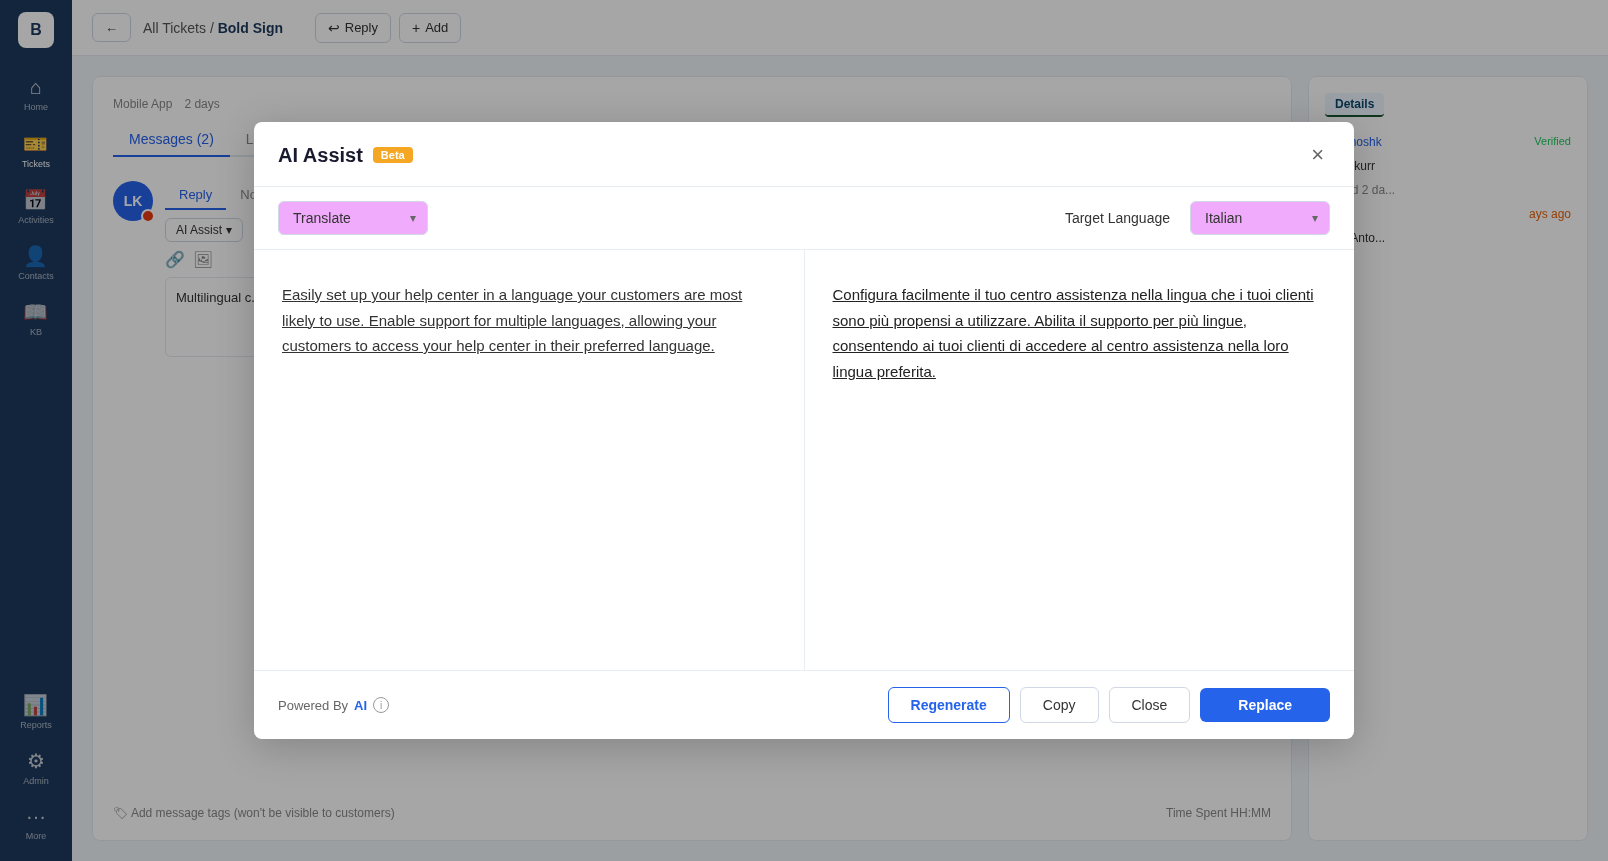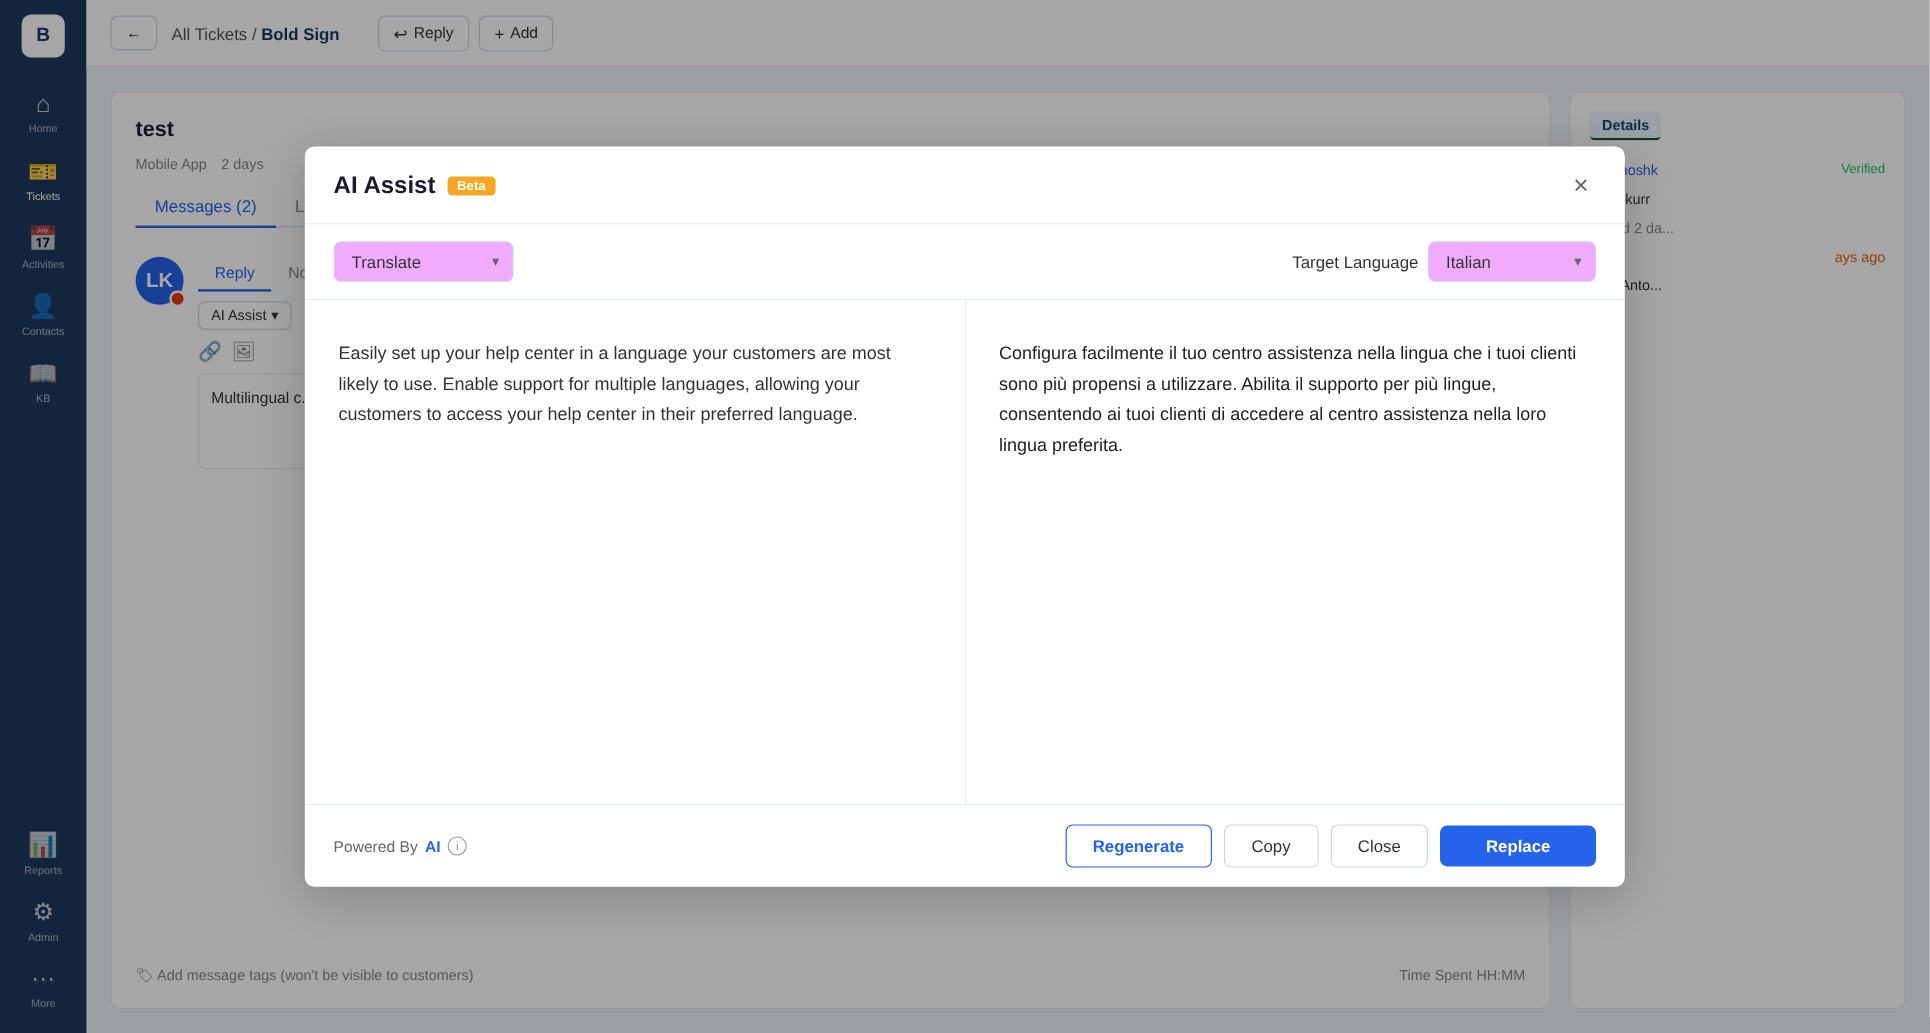--- a/index.html
+++ b/index.html
@@ -63,34 +63,34 @@
       padding: 8px 36px 8px 14px;
       font-size: 14px; color: #333;
       background: #f0abfc; cursor: pointer;
       min-width: 140px;
     }
     .select-wrapper .chevron {
       position: absolute; right: 12px; top: 50%; transform: translateY(-50%);
       pointer-events: none; color: #666; font-size: 12px;
     }
     .target-lang-row {
-      display: flex; align-items: center; gap: 8px;
+      display: flex; align-items: center; gap: 20px;
     }
     .target-lang-label {
       font-size: 14px; color: #333; font-weight: 500;
     }
 
     
     .modal-content {
       display: flex; flex: 1;
       min-height: 420px;
     }
     .content-left, .content-right {
       flex: 1; padding: 32px 28px;
-      font-size: 15px; color: #333; line-height: 1.7;
+      font-size: 15px; color: #333; line-height: 1.7; text-decoration: underline;
     }
     .content-left {
       border-right: 1px solid #e8edf2;
     }
     .content-right {
       color: #222;
     }
 
     
     .modal-footer {
@@ -201,21 +201,21 @@
       border-bottom: 2px solid transparent; margin-bottom: -2px;
     }
     .tab.active { color: #2563eb; border-bottom-color: #2563eb; }
 
     
     .message-box { display: flex; gap: 12px; align-items: flex-start; }
     .avatar-circle {
       width: 40px; height: 40px; border-radius: 50%;
       background: #2563eb; color: #fff;
       display: flex; align-items: center; justify-content: center;
-      font-size: 17px; font-weight: 700; flex-shrink: 0; position: relative;
+      font-size: 14px; font-weight: 700; flex-shrink: 0; position: relative;
     }
     .avatar-badge {
       position: absolute; bottom: -2px; right: -2px;
       width: 14px; height: 14px; border-radius: 50%;
       background: #e8390e; border: 2px solid #fff;
     }
     .reply-tabs { display: flex; gap: 0; margin-bottom: 8px; }
     .reply-tab { padding: 6px 14px; font-size: 13px; color: #888; cursor: pointer; border-bottom: 2px solid transparent; }
     .reply-tab.active { color: #2563eb; border-bottom-color: #2563eb; }
     .ai-assist-btn {
@@ -317,21 +317,20 @@
         <button class="topbar-btn">
           <span class="icon">+</span>
           <span>Add</span>
         </button>
       </div>
     </div>
 
     <div class="ticket-area">
 
       <div class="ticket-panel">
-        <div class="ticket-title">test</div>
         <div class="ticket-meta">
           <span>Mobile App</span>
           <span>2 days</span>
         </div>
         <div class="tabs-row">
           <div class="tab active">
             <span>Messages (2)</span>
           </div>
           <div class="tab">
             <span>Links</span>

